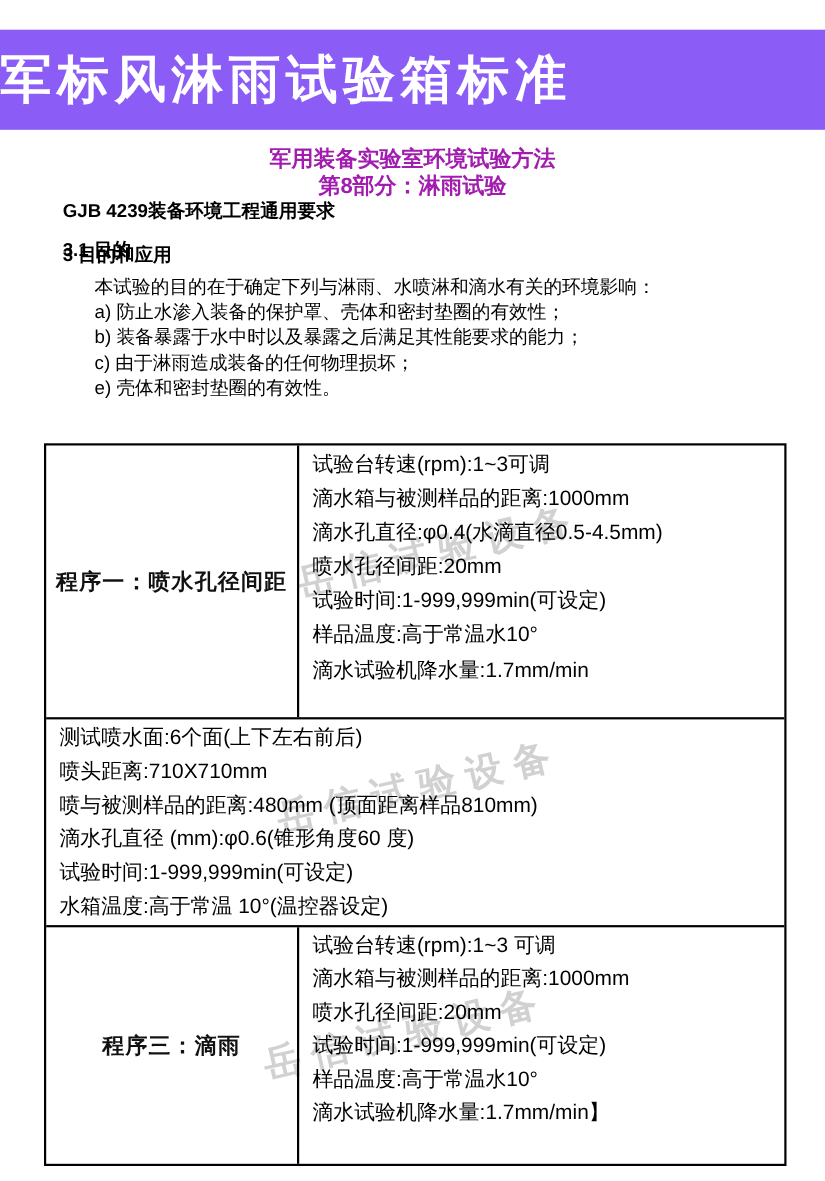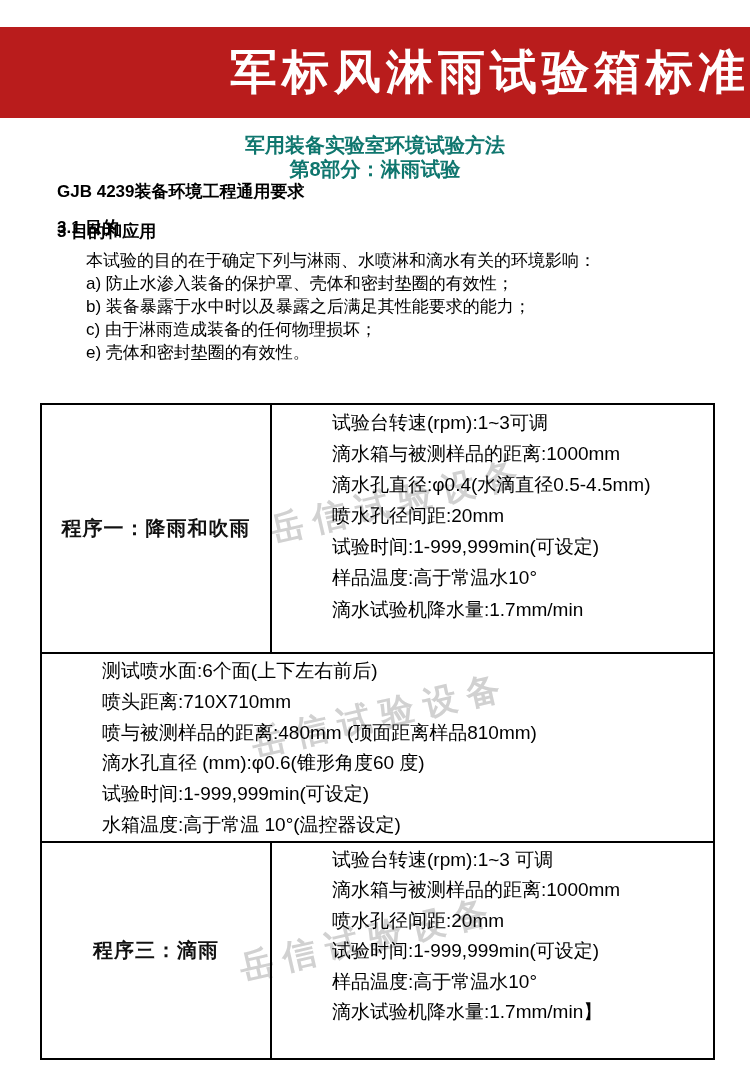--- a/index.html
+++ b/index.html
@@ -1,24 +1,24 @@
 <!DOCTYPE html>
 <html><head>
 <meta charset="utf-8">
 <style>
   html,body{margin:0;padding:0;background:#ffffff;}
   body{width:750px;height:1074px;font-family:"Liberation Sans","DejaVu Sans",sans-serif;color:#111;}
   .page{position:relative;width:750px;height:1074px;background:#fff;overflow:hidden;}
 
-  .banner{position:absolute;top:27px;left:0;width:750px;height:91px;background:#b91c1c;
-          display:flex;align-items:center;justify-content:flex-end;}
+  .banner{position:absolute;top:27px;left:0;width:750px;height:91px;background:#8b5cf6;
+          display:flex;align-items:center;justify-content:flex-start;}
   .banner-title{color:#fff;font-size:47px;font-weight:bold;letter-spacing:5px;white-space:nowrap;}
 
   .subtitle{position:absolute;top:133px;left:0;width:750px;text-align:center;
-            font-size:20px;font-weight:bold;line-height:24px;color:#0f766e;}
+            font-size:20px;font-weight:bold;line-height:24px;color:#a21caf;}
 
   .meta-line{position:absolute;left:57px;font-size:17px;font-weight:bold;color:#000;white-space:nowrap;}
   .meta-gjb{top:180px;}
   .meta-h3{top:220px;}
   .meta-h31{top:216px;}
 
   .body-block{position:absolute;left:86px;top:249px;font-size:17px;line-height:23px;color:#000;}
   .body-line{white-space:nowrap;}
 
   .watermark{position:absolute;color:#c6c6c6;opacity:0.8;font-size:34px;font-weight:bold;
@@ -31,21 +31,21 @@
   .spec-table{position:absolute;left:40px;top:403px;width:675px;height:657px;
               border:2px solid #000;box-sizing:border-box;z-index:1;}
   .t-row{display:flex;box-sizing:border-box;}
   .t-row-2,.t-row-3{border-top:2px solid #000;}
   .t-row-1{height:247px;}
   .t-row-2{height:189px;}
   .t-row-3{height:217px;}
   .t-label{width:230px;box-sizing:border-box;border-right:2px solid #000;
            display:flex;align-items:center;justify-content:center;}
   .t-label span{font-size:20px;font-weight:bold;letter-spacing:1px;white-space:nowrap;}
-  .t-content{flex:1;padding:2px 0 0 28px;font-size:19px;color:#000;overflow:hidden;margin-left:32px;}
+  .t-content{flex:1;padding:2px 0 0 12px;font-size:19px;color:#000;overflow:hidden;}
   .t-line{line-height:31.1px;white-space:nowrap;}
   .t-row-2 .t-line{line-height:30.8px;}
   .t-row-3 .t-line{line-height:30.4px;}
 </style>
 </head>
 <body>
 
 <div class="page">
 
   <div class="banner">
@@ -70,21 +70,21 @@
   </div>
 
   <div class="watermark wm1">岳信试验设备</div>
   <div class="watermark wm2">岳信试验设备</div>
   <div class="watermark wm3">岳信试验设备</div>
 
   <div class="spec-table">
 
     <div class="t-row t-row-1">
       <div class="t-label">
-        <span>程序一：降雨和吹雨</span>
+        <span>程序一：喷水孔径间距</span>
       </div>
       <div class="t-content">
         <div class="t-line">试验台转速(rpm):1~3可调</div>
         <div class="t-line">滴水箱与被测样品的距离:1000mm</div>
         <div class="t-line">滴水孔直径:φ0.4(水滴直径0.5-4.5mm)</div>
         <div class="t-line">喷水孔径间距:20mm</div>
         <div class="t-line">试验时间:1-999,999min(可设定)</div>
         <div class="t-line">样品温度:高于常温水10°</div>
         <div class="t-line">滴水试验机降水量:1.7mm/min</div>
       </div>

